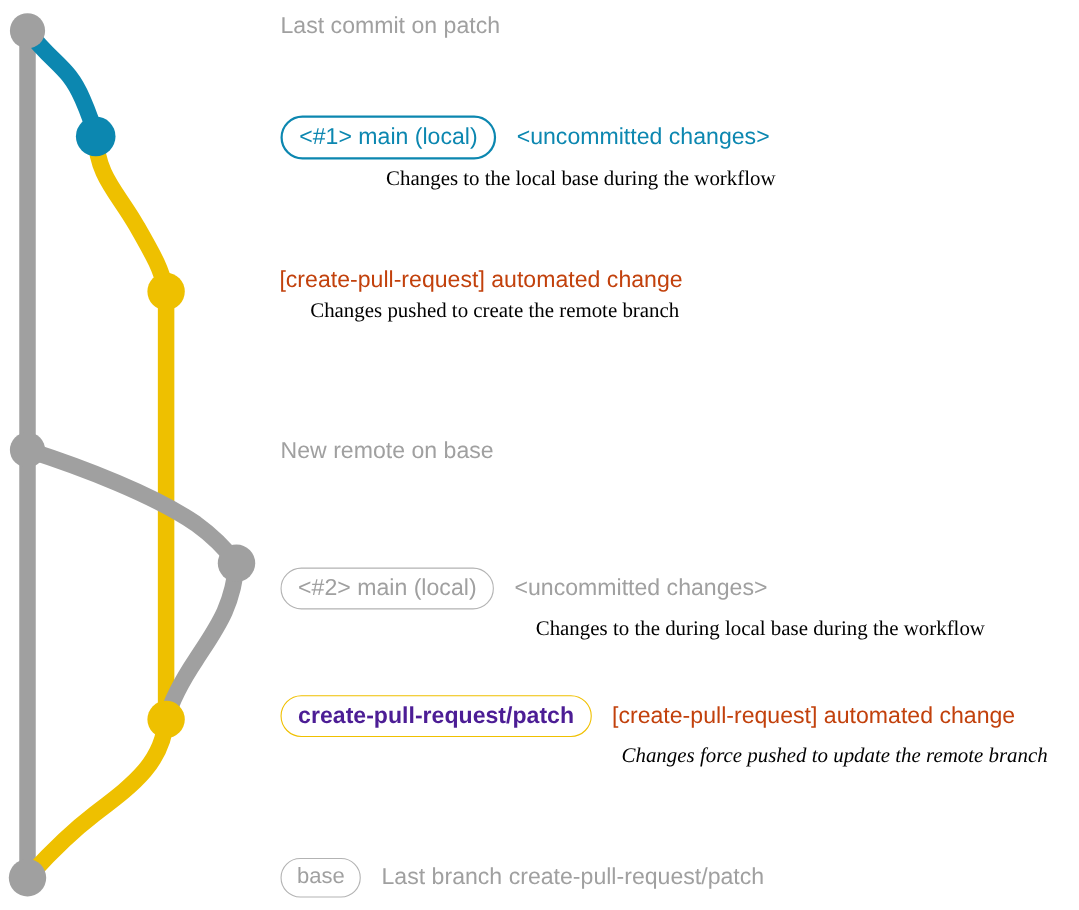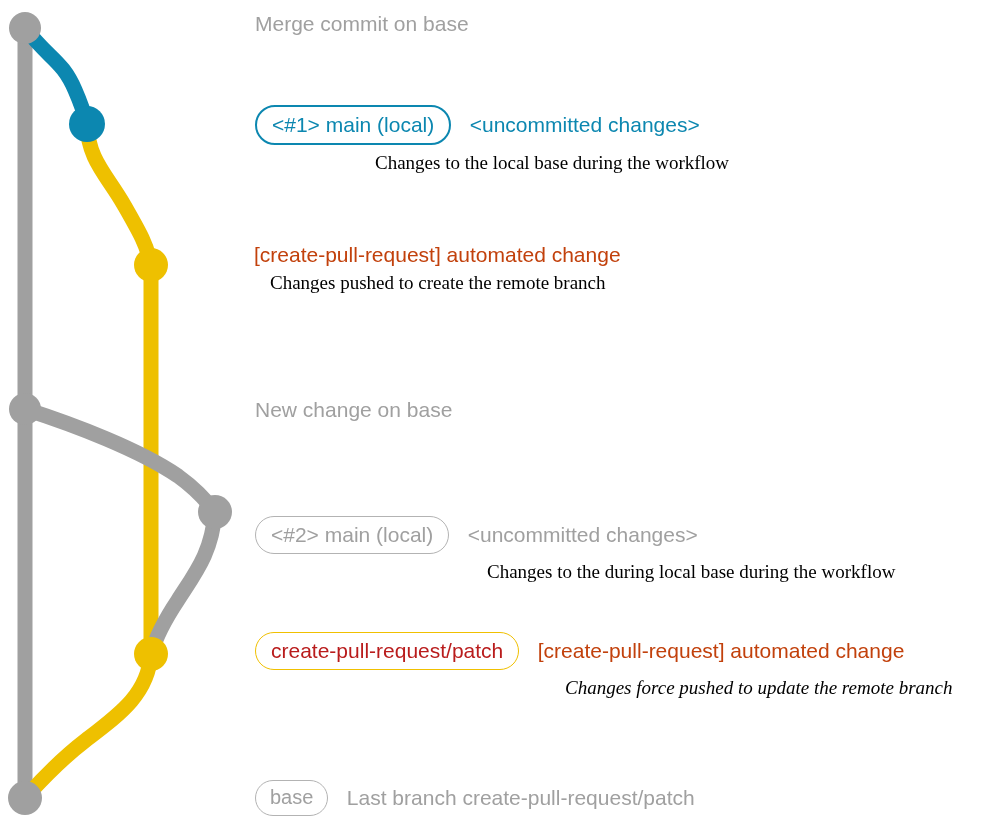--- a/index.html
+++ b/index.html
@@ -75,23 +75,24 @@
     color: #0c87b0;
     border-color: #0c87b0;
     border-width: 2px;
   }
   .badge-gray {
     color: #a0a0a0;
     border-color: #b3b3b3;
     border-width: 1.6px;
   }
   .badge-yellow {
-    color: #b91c1c;
+    color: #4c1d95;
     border-color: #f0c000;
     border-width: 1.8px;
+    font-weight: bold;
   }
   .badge-gray-small {
     color: #a0a0a0;
     border-color: #b3b3b3;
     border-width: 1.6px;
     padding: 6px 14px 7px 14px;
     font-size: 20px;
   }
 
   .t-blue   { color: #0c87b0; }
@@ -102,22 +103,22 @@
 
   
   #row-last-commit   { left: 255px; top: 12px; }
   #row-commit-1      { left: 255px; top: 105px; }
   #row-commit-2      { left: 254px; top: 243px; }
   #row-new-commit    { left: 255px; top: 398px; }
   #row-commit-3      { left: 255px; top: 516px; }
   #row-commit-4      { left: 255px; top: 632px; }
   #row-merge         { left: 255px; top: 780px; }
 
-  #row-commit-1 .desc { margin-left: 120px; margin-top: 7px; }
-  #row-commit-2 .desc { margin-left: 16px;  margin-top: 5px; }
+  #row-commit-1 .desc { margin-left: 96px; margin-top: 7px; }
+  #row-commit-2 .desc { margin-left: 28px;  margin-top: 5px; }
   #row-commit-3 .desc { margin-left: 232px; margin-top: 7px; }
   #row-commit-4 .desc { margin-left: 310px; margin-top: 7px; font-style: italic; }
 </style>
 </head>
 <body>
 
 <svg id="graph-svg" viewBox="0 0 981 827" aria-hidden="true">
 
   <path d="M 25 28 L 25 798" stroke="#a0a0a0" stroke-width="15" fill="none" stroke-linecap="round"></path>
 
@@ -138,36 +139,36 @@
   <circle cx="151" cy="265" r="17" fill="#eec000"></circle>
   <circle cx="25" cy="409" r="16" fill="#a0a0a0"></circle>
   <circle cx="215" cy="512" r="17" fill="#a0a0a0"></circle>
   <circle cx="151" cy="654" r="17" fill="#eec000"></circle>
   <circle cx="25" cy="798" r="17" fill="#a0a0a0"></circle>
 </svg>
 
 <div class="overlay">
 
   <div class="row" id="row-last-commit">
-    <span class="headline t-gray">Merge commit on base</span>
+    <span class="headline t-gray">Last commit on patch</span>
   </div>
 
   <div class="row" id="row-commit-1">
     <span class="badge badge-blue">&lt;#1&gt; main (local)</span>
     <span class="headline t-blue gap-after-badge">&lt;uncommitted changes&gt;</span>
     <span class="desc">Changes to the local base during the workflow</span>
   </div>
 
   <div class="row" id="row-commit-2">
     <span class="headline t-yellow">[create-pull-request] automated change</span>
     <span class="desc">Changes pushed to create the remote branch</span>
   </div>
 
   <div class="row" id="row-new-commit">
-    <span class="headline t-gray">New change on base</span>
+    <span class="headline t-gray">New remote on base</span>
   </div>
 
   <div class="row" id="row-commit-3">
     <span class="badge badge-gray">&lt;#2&gt; main (local)</span>
     <span class="headline t-gray gap-after-badge">&lt;uncommitted changes&gt;</span>
     <span class="desc">Changes to the during local base during the workflow</span>
   </div>
 
   <div class="row" id="row-commit-4">
     <span class="badge badge-yellow">create-pull-request/patch</span>

